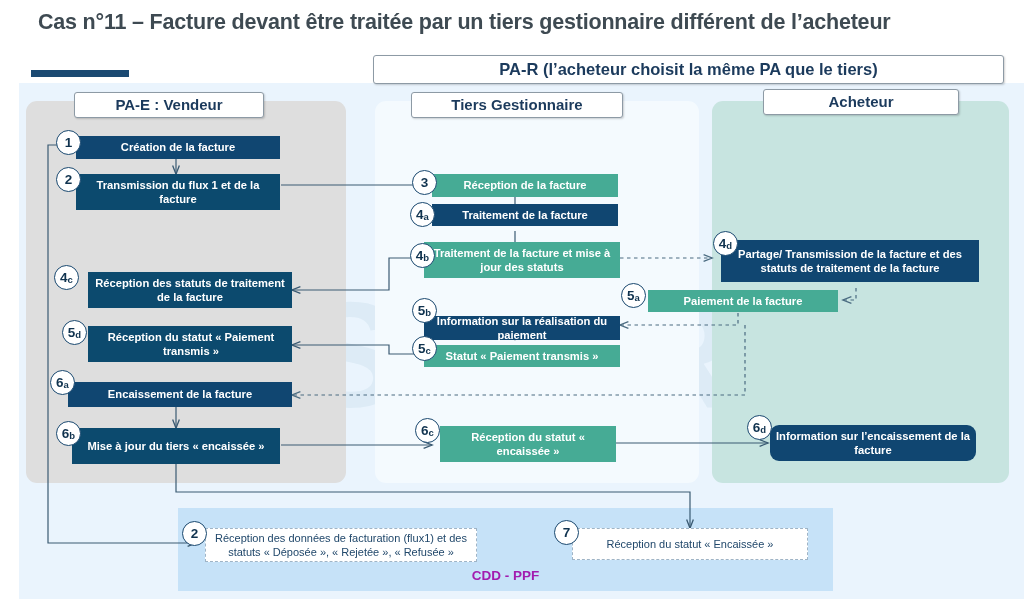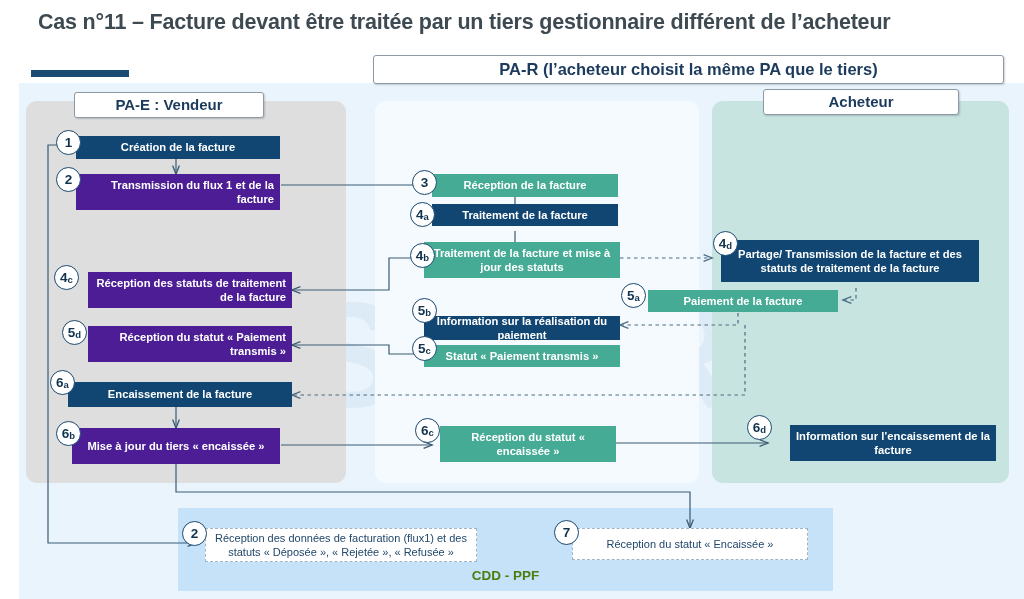--- a/index.html
+++ b/index.html
@@ -60,21 +60,21 @@
   .lane-cdd {
     position: absolute;
     left: 178px; top: 508px; width: 655px; height: 83px;
     background: #c6e2f8;
   }
   .cdd-label {
     position: absolute;
     left: 178px; top: 568px; width: 655px;
     text-align: center;
     font-size: 13.5px; font-weight: bold;
-    color: #4d7c0f;
+    color: #a21caf;
   }
 
   
   .lane-title {
     position: absolute;
     background: #ffffff;
     border: 1px solid #8d9aa5;
     border-radius: 3px;
     text-align: center;
     color: #1b3a5c;
@@ -97,21 +97,21 @@
     justify-content: center;
     text-align: center;
     color: #ffffff;
     font-weight: bold;
     font-size: 11.2px;
     line-height: 1.28;
     padding: 2px 6px;
     z-index: 3;
   }
   .box.navy  { background: #104671; }
-  .box.blue  { background: #4c1d95; text-align: right; }
+  .box.blue  { background: #0c4a6e; }
   .box.teal  { background: #46ab95; }
   .box.ghost {
     background: #ffffff;
     color: #21486b;
     border: 1px dashed #9fb4c6;
     font-weight: normal;
     font-size: 11px;
   }
 
   
@@ -160,20 +160,21 @@
   <div class="watermark">SOFRAX</div>
 
   <div class="lane lane-vendeur"></div>
   <div class="lane lane-tiers"></div>
   <div class="lane lane-acheteur"></div>
   <div class="lane-cdd"></div>
   <div class="cdd-label">CDD - PPF</div>
 
   <div class="lane-title lt-par">PA-R (l’acheteur choisit la même PA que le tiers)</div>
   <div class="lane-title lt-vendeur">PA-E : Vendeur</div>
+  <div class="lane-title lt-tiers">Tiers Gestionnaire</div>
   <div class="lane-title lt-acheteur">Acheteur</div>
 
   <svg class="links" viewBox="0 0 1024 599">
     <defs>
       <marker id="ah" markerWidth="9" markerHeight="9" refX="7.5" refY="3.2" orient="auto" markerUnits="strokeWidth">
         <path d="M0.5,0.4 L7.6,3.2 L0.5,6.0" fill="none" stroke="#3a5a72" stroke-width="1.1"></path>
       </marker>
       <marker id="ahd" markerWidth="9" markerHeight="9" refX="7.5" refY="3.2" orient="auto" markerUnits="strokeWidth">
         <path d="M0.5,0.4 L7.6,3.2 L0.5,6.0" fill="none" stroke="#4a6b80" stroke-width="1.1"></path>
       </marker>
@@ -251,21 +252,21 @@
 
   <div class="box navy" style="left:68px;  top:382px; width:224px; height:25px;">Encaissement de la facture</div>
   <div class="badge" style="left:50px; top:370px;">6<sub>a</sub></div>
 
   <div class="box blue" style="left:72px;  top:428px; width:208px; height:36px;">Mise à jour du tiers « encaissée »</div>
   <div class="badge" style="left:56px; top:421px;">6<sub>b</sub></div>
 
   <div class="box teal" style="left:440px; top:426px; width:176px; height:36px;">Réception du statut « encaissée »</div>
   <div class="badge" style="left:415px; top:418px;">6<sub>c</sub></div>
 
-  <div class="box navy" style="left:790px; top:425px; width:206px; height:36px;">Information sur l’encaissement de la facture</div>
+  <div class="box navy" style="left:770px; top:425px; width:206px; height:36px;border-radius:9px;">Information sur l’encaissement de la facture</div>
   <div class="badge" style="left:747px; top:415px;">6<sub>d</sub></div>
 
   <div class="box ghost" style="left:205px; top:528px; width:272px; height:34px;">Réception des données de facturation (flux1) et des statuts « Déposée », « Rejetée », « Refusée »</div>
   <div class="badge" style="left:182px; top:521px;">2</div>
 
   <div class="box ghost" style="left:572px; top:528px; width:236px; height:32px;">Réception du statut « Encaissée »</div>
   <div class="badge" style="left:554px; top:520px;">7</div>
 
 </div>
 

